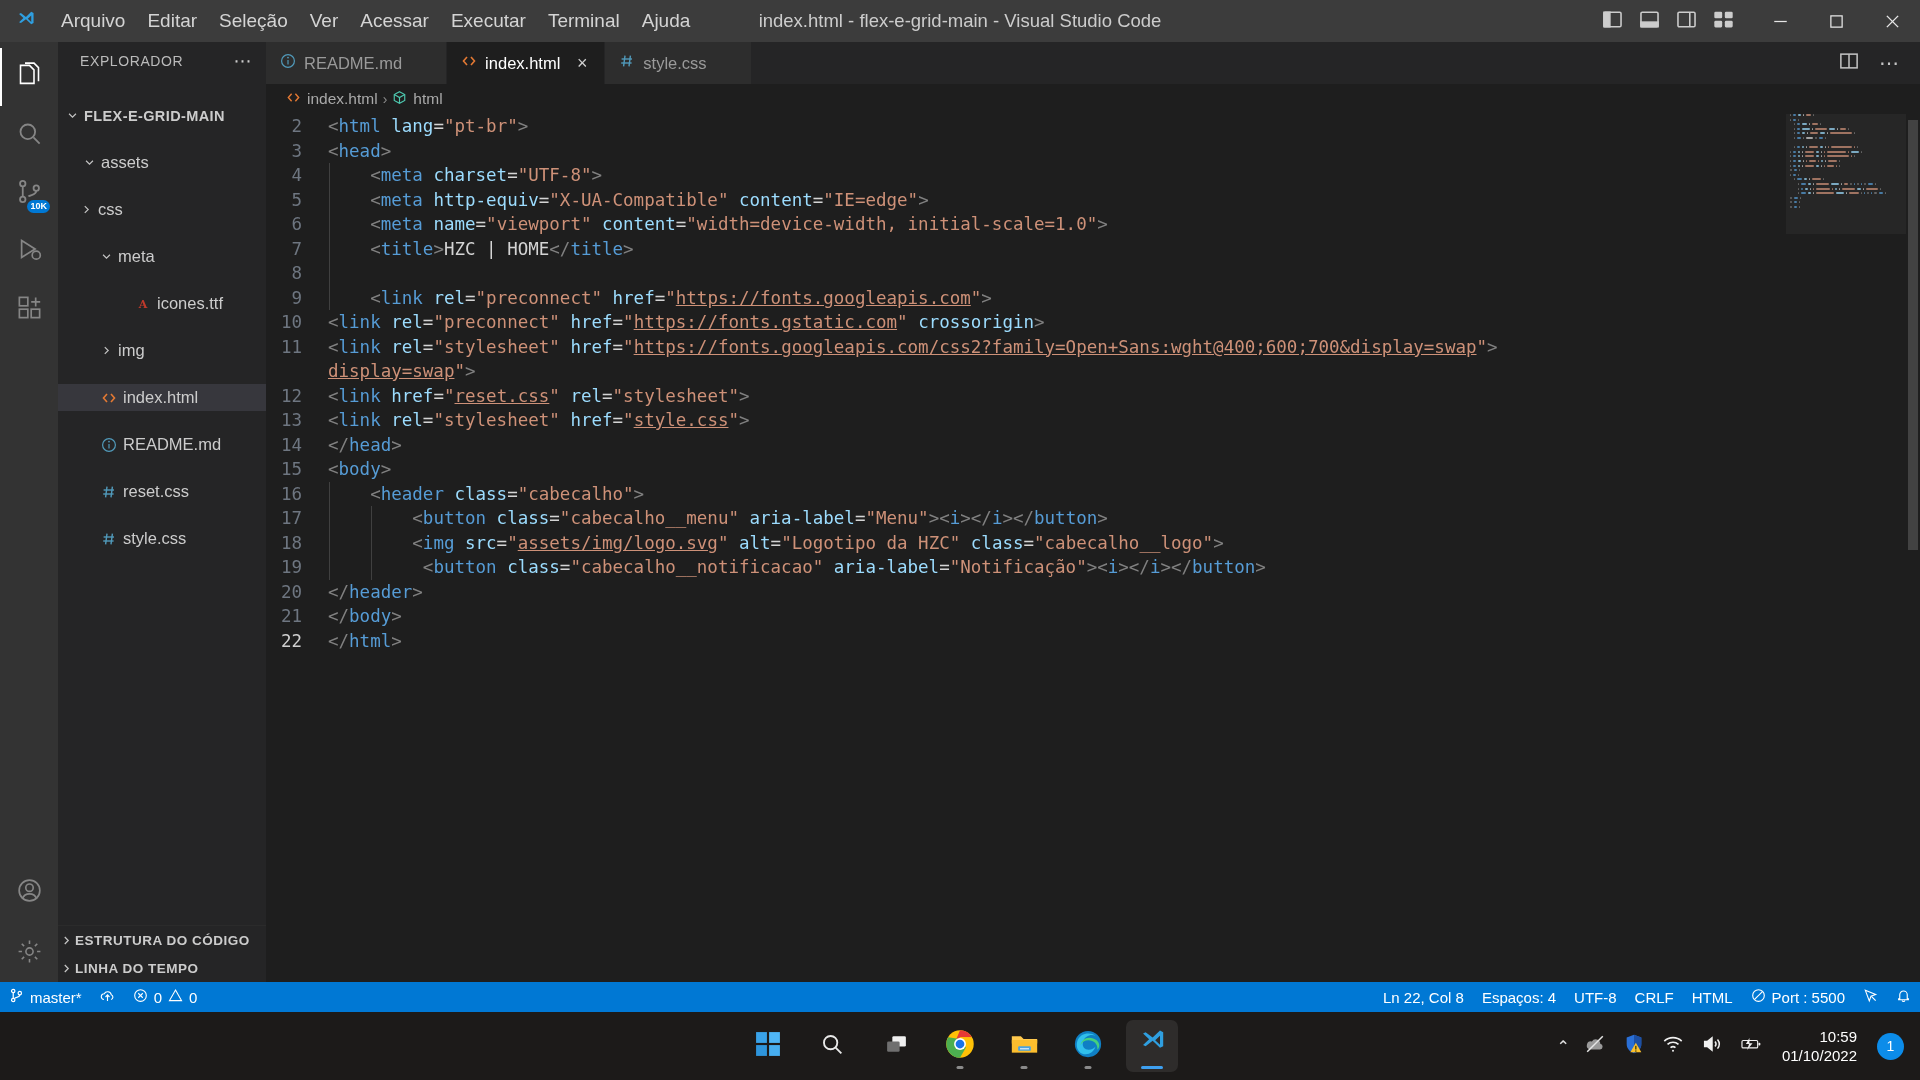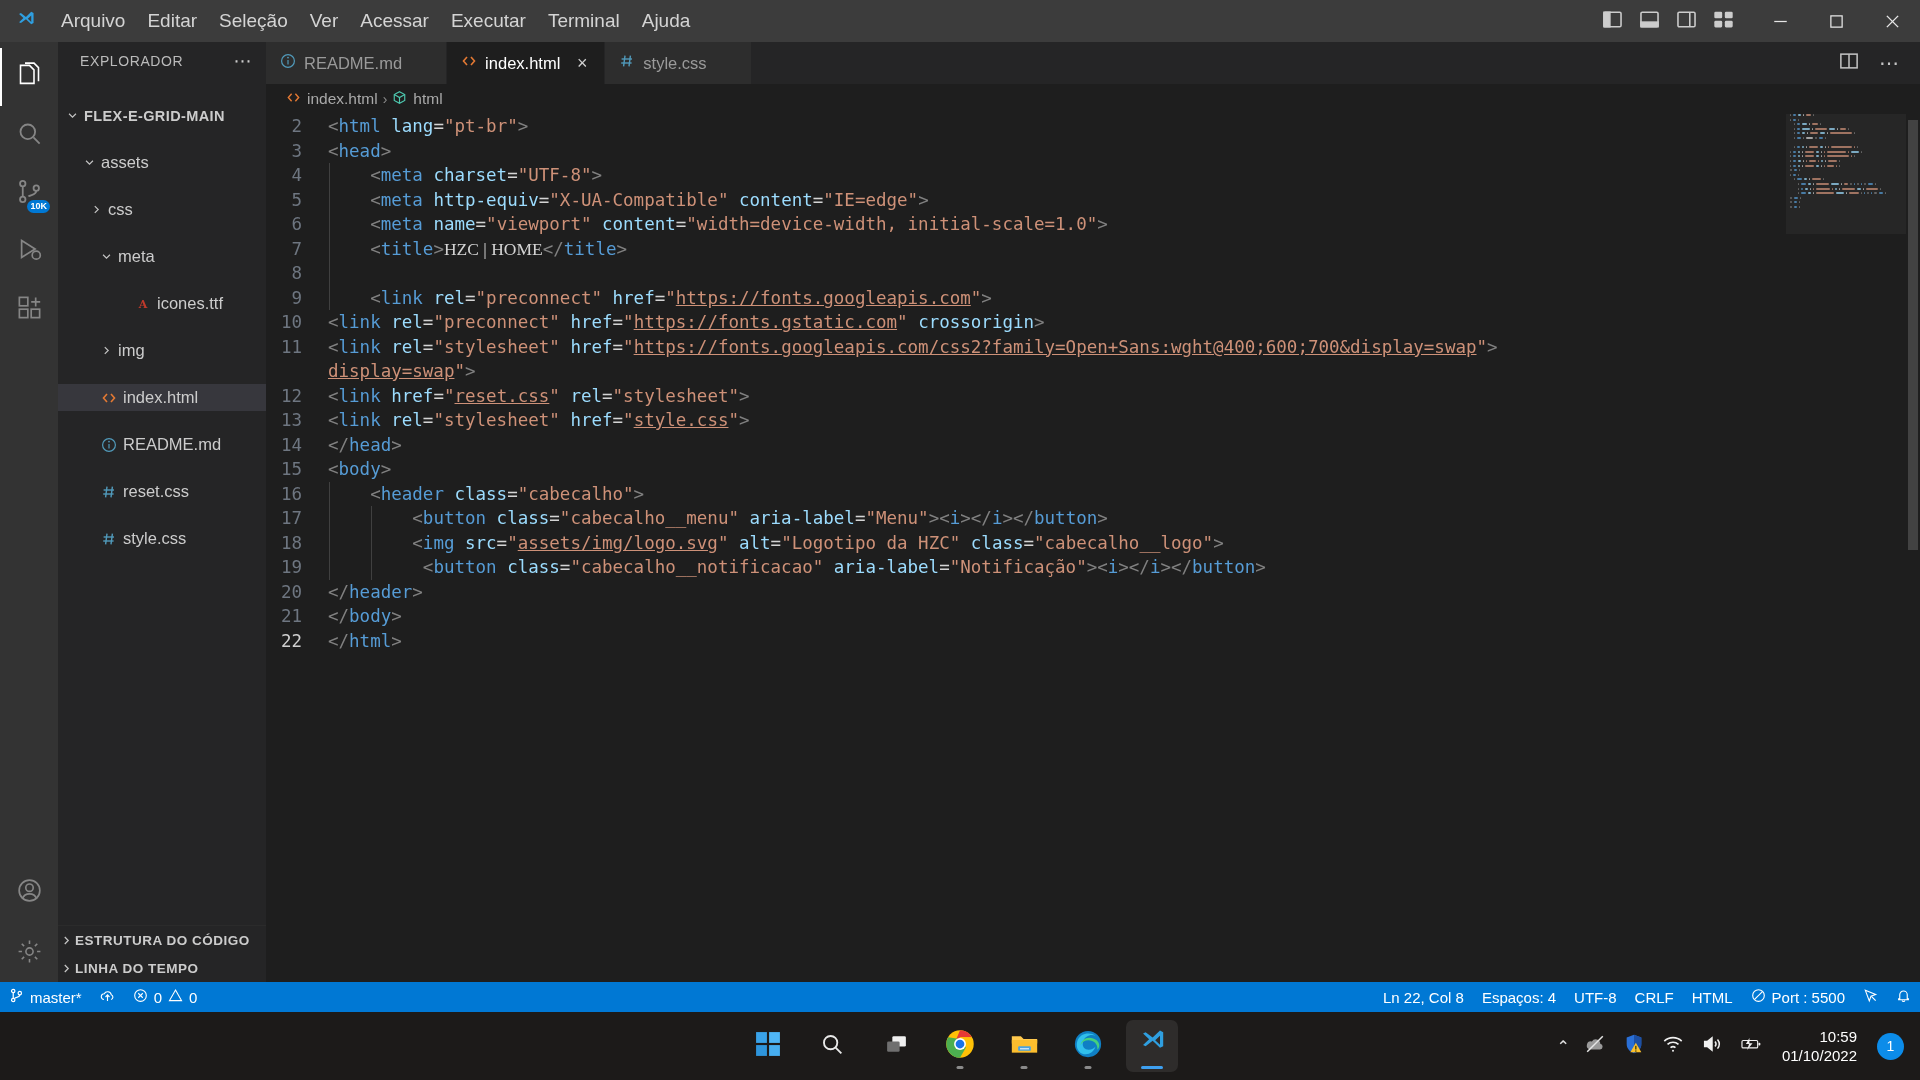--- a/index.html
+++ b/index.html
@@ -176,21 +176,21 @@
   .lnum.cur { color: #cfcfcf; text-align: right; }
   .ctext { flex: 1; min-width: 0; position: relative; }
   .guide {
     position: absolute; top: 0; bottom: 0; width: 1px; background: #404040;
   }
   
   .t-tag   { color: #569cd6; }
   .t-attr  { color: #9cdcfe; }
   .t-str   { color: #ce9178; }
   .t-brk   { color: #808080; }
-  .t-txt   { color: #d4d4d4; font-family: Liberation Serif, serif; }
+  .t-txt   { color: #d4d4d4; }
   .t-link  { color: #ce9178; text-decoration: underline; text-decoration-color: #ce9178; }
   .t-eq    { color: #d4d4d4; }
 
   
   .minimap {
     position: absolute; top: 0; right: 14px; width: 120px; height: 100%;
     background: #1e1e1e; pointer-events: none;
   }
   .mm-line { height: 3px; margin-bottom: 1.6px; display: flex; gap: 2px; padding-left: 4px; }
   .mm-seg { height: 2px; border-radius: 1px; opacity: .72; }
@@ -269,20 +269,21 @@
     <div class="menubar">
       <div class="menu-item">Arquivo</div>
       <div class="menu-item">Editar</div>
       <div class="menu-item">Seleção</div>
       <div class="menu-item">Ver</div>
       <div class="menu-item">Acessar</div>
       <div class="menu-item">Executar</div>
       <div class="menu-item">Terminal</div>
       <div class="menu-item">Ajuda</div>
     </div>
+    <div class="window-title">index.html - flex-e-grid-main - Visual Studio Code</div>
     <div class="title-right">
       <div class="layout-icons">
         <span>
           <svg viewBox="0 0 16 16" fill="none" stroke="#cccccc" stroke-width="1.2">
               <rect x="1.5" y="2.5" width="13" height="11" rx="1"></rect>
               <rect x="1.5" y="2.5" width="4.5" height="11" fill="#cccccc"></rect>
             </svg>
         </span>
         <span>
           <svg viewBox="0 0 16 16" fill="none" stroke="#cccccc" stroke-width="1.2">
@@ -406,21 +407,21 @@
             <span class="flabel">FLEX-E-GRID-MAIN</span>
           </div>
           <div class="row" style="padding-left: 23px;">
             <span class="chev">
               <svg viewBox="0 0 16 16" fill="none" stroke="#c5c5c5" stroke-width="1.7">
                 <polyline points="3,5.5 8,10.5 13,5.5"></polyline>
               </svg>
             </span>
             <span class="flabel">assets</span>
           </div>
-          <div class="row" style="padding-left: 30px;">
+          <div class="row" style="padding-left: 20px;">
             <span class="chev">
               <svg viewBox="0 0 16 16" fill="none" stroke="#c5c5c5" stroke-width="1.7">
                 <polyline points="5.5,3 10.5,8 5.5,13"></polyline>
               </svg>
             </span>
             <span class="flabel">css</span>
           </div>
           <div class="row" style="padding-left: 40px;">
             <span class="chev">
               <svg viewBox="0 0 16 16" fill="none" stroke="#c5c5c5" stroke-width="1.7">

